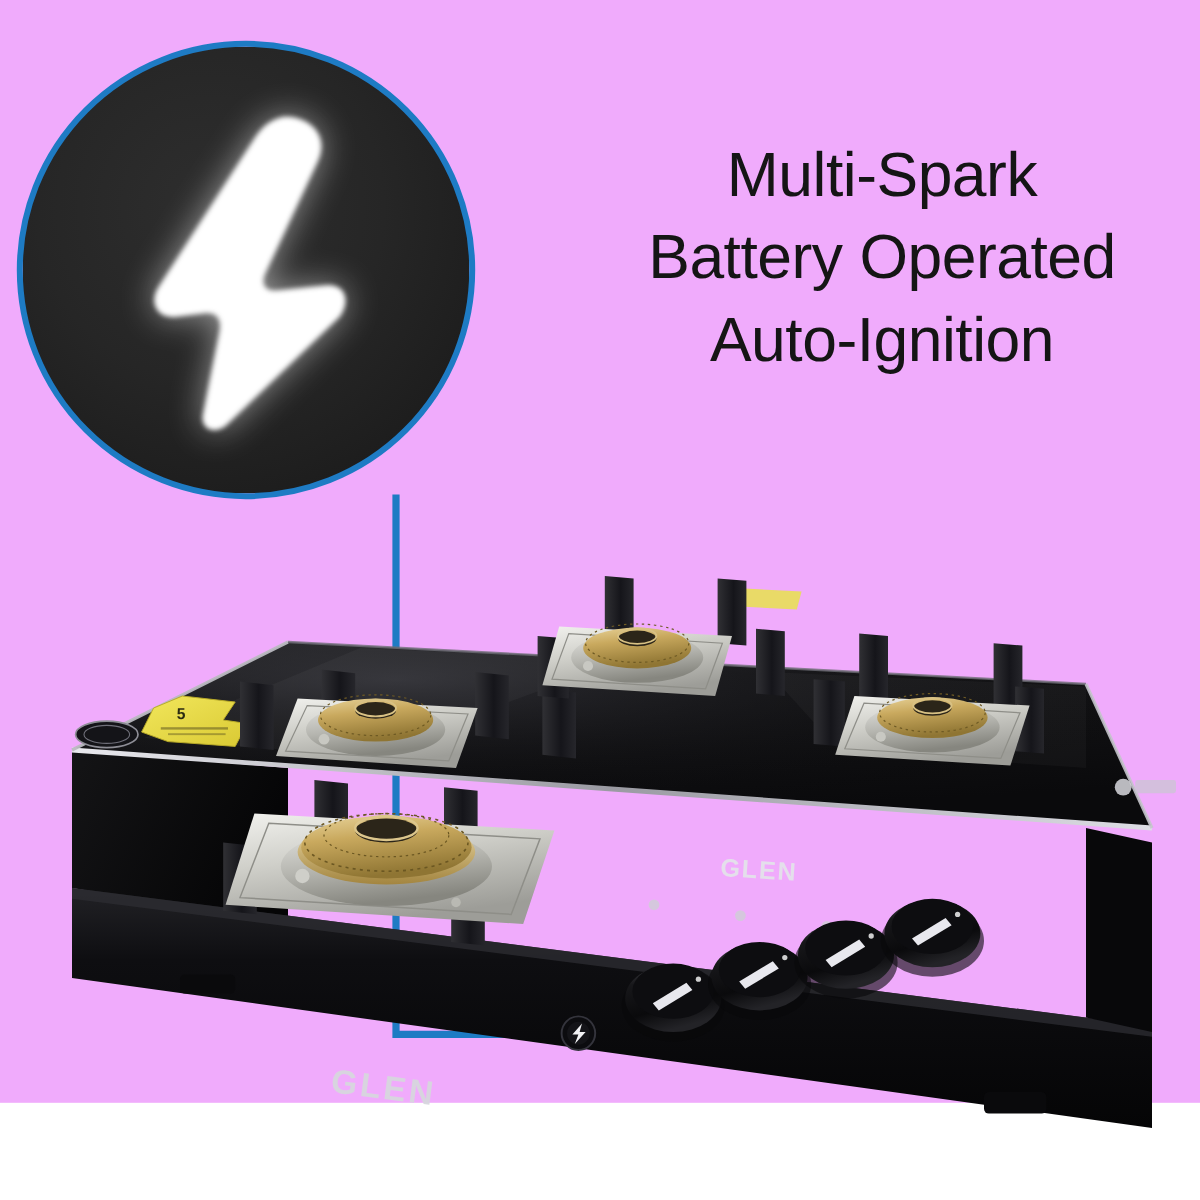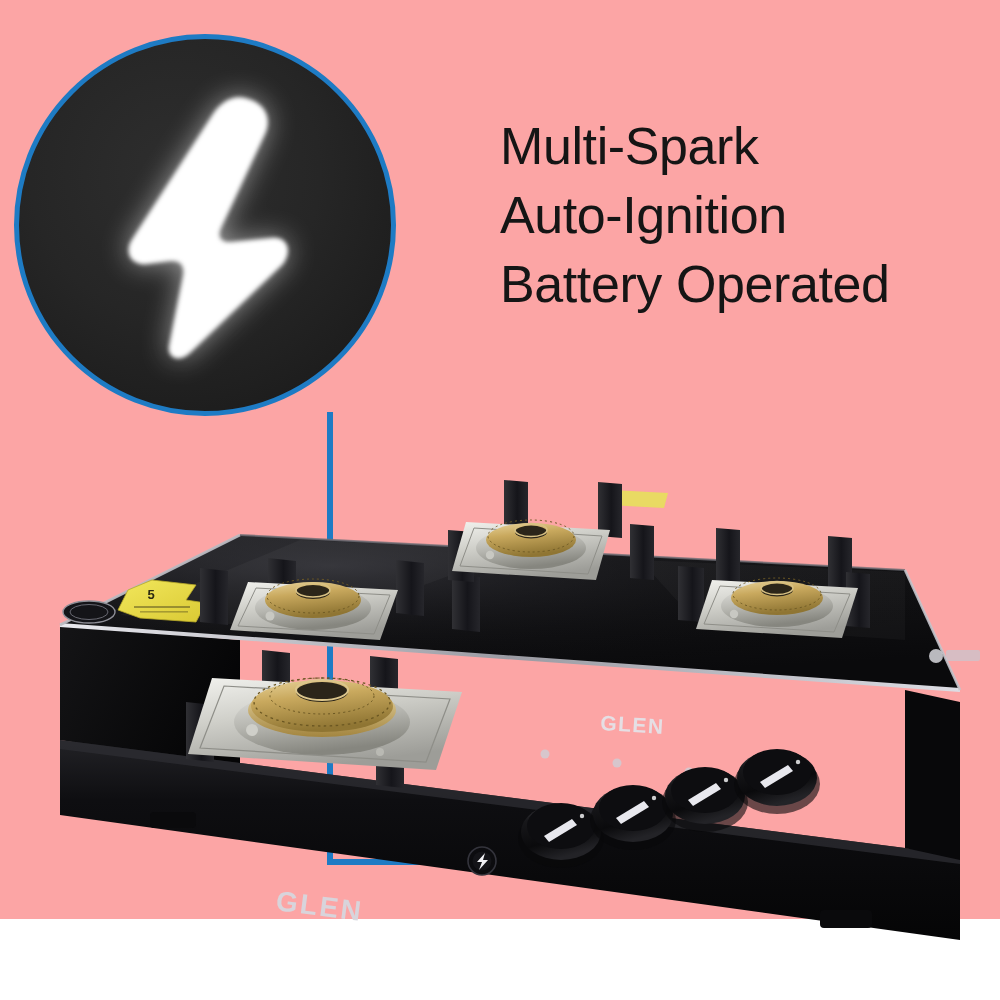--- a/index.html
+++ b/index.html
@@ -3,21 +3,21 @@
 <meta charset="utf-8">
 <title>Glen Gas Hob — Multi-Spark Auto-Ignition</title>
 <style>
   * { box-sizing: border-box; margin: 0; padding: 0; }
   html, body {
     width: 1000px; height: 1000px;
     background: #ffffff;
     font-family: "Liberation Sans", sans-serif;
     overflow: hidden;
   }
-  #stage { position: relative; width: 1000px; height: 919px; background: #fca5a5; }
+  #stage { position: relative; width: 1000px; height: 919px; background: #f0abfc; text-align: center; }
 
   
   .callout-badge {
     position: absolute; left: 14px; top: 34px;
     width: 382px; height: 382px;
     border-radius: 50%;
     background: radial-gradient(circle at 42% 36%, #2e2e2e 0%, #262626 45%, #1d1d1d 78%, #161616 100%);
     border: 5px solid #1e7bc4;
     overflow: hidden;
   }
@@ -59,22 +59,22 @@
       </svg>
     </div>
   </div>
 
   <svg class="connector" viewBox="0 0 1000 1000">
     <path d="M330 412 L330 862 L475 862" fill="none" stroke="#1e7bc4" stroke-width="6"></path>
   </svg>
 
   <div class="headline">
     <span class="ln">Multi-Spark</span>
+    <span class="ln">Battery Operated</span>
     <span class="ln">Auto-Ignition</span>
-    <span class="ln">Battery Operated</span>
   </div>
 
   <div class="cooktop">
   <svg width="1000" height="520" viewBox="0 0 1000 520">
     <defs>
       <linearGradient id="glassTop" x1="0" y1="0" x2="0.35" y2="1">
         <stop offset="0%" stop-color="#2a2a2c"></stop>
         <stop offset="35%" stop-color="#151517"></stop>
         <stop offset="100%" stop-color="#0a0a0c"></stop>
       </linearGradient>

